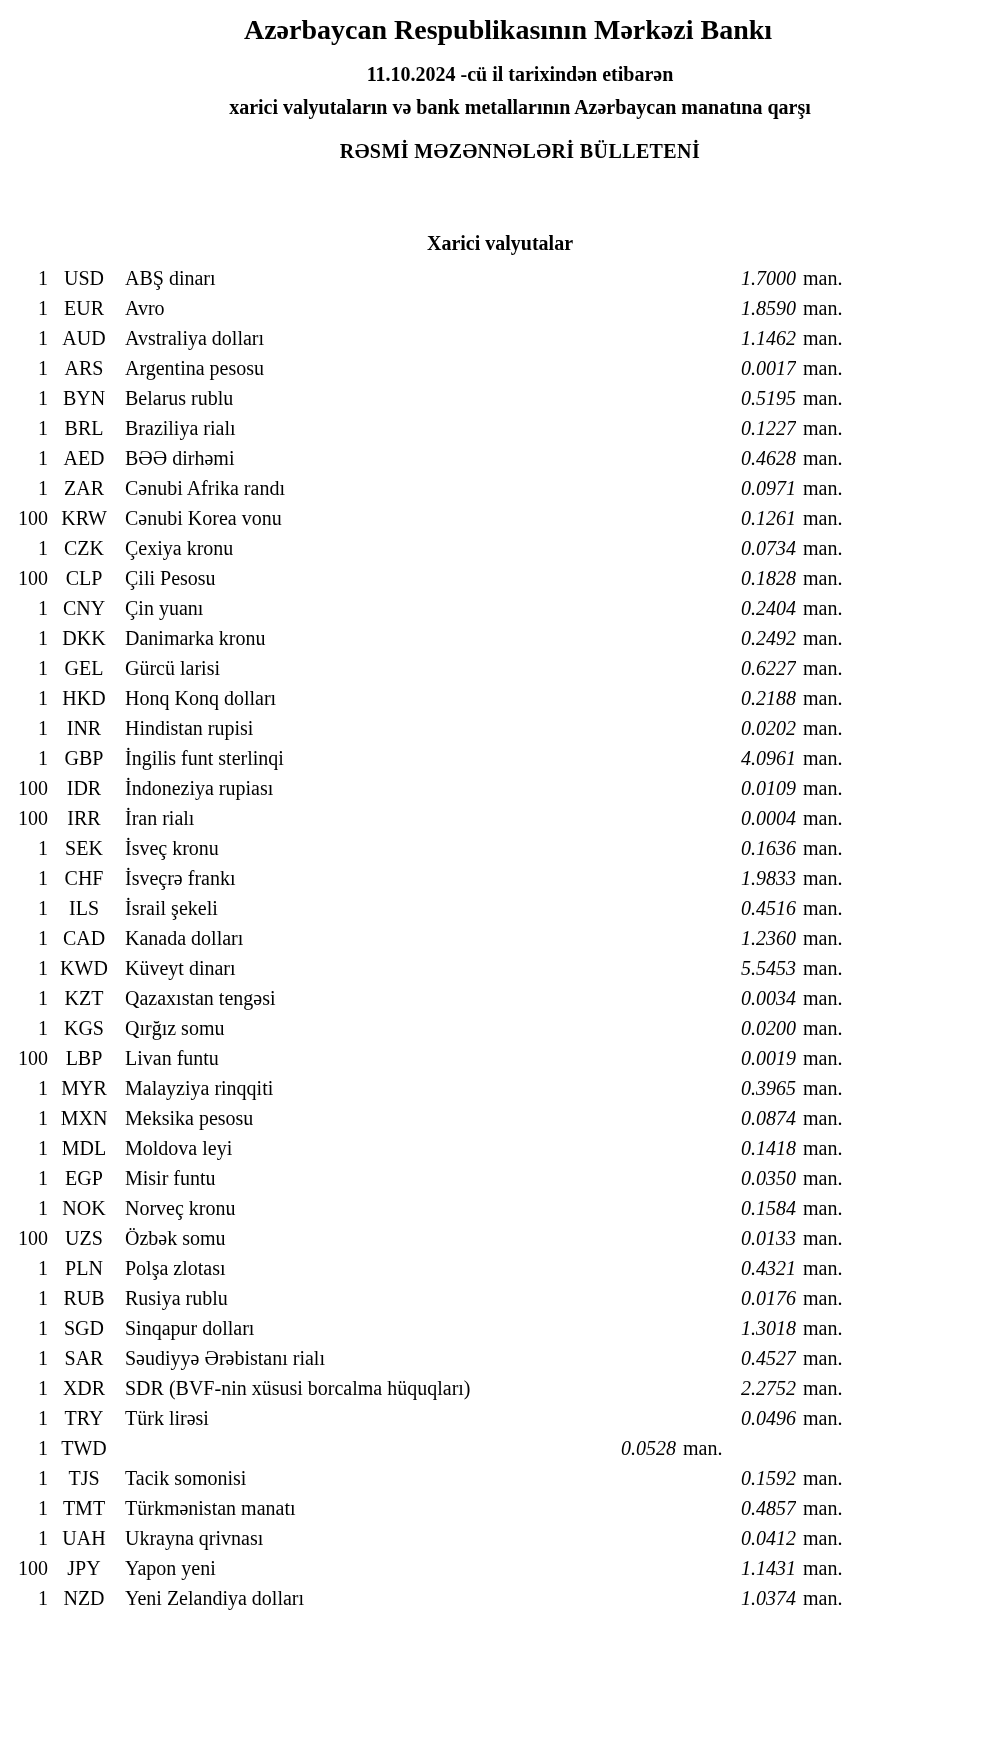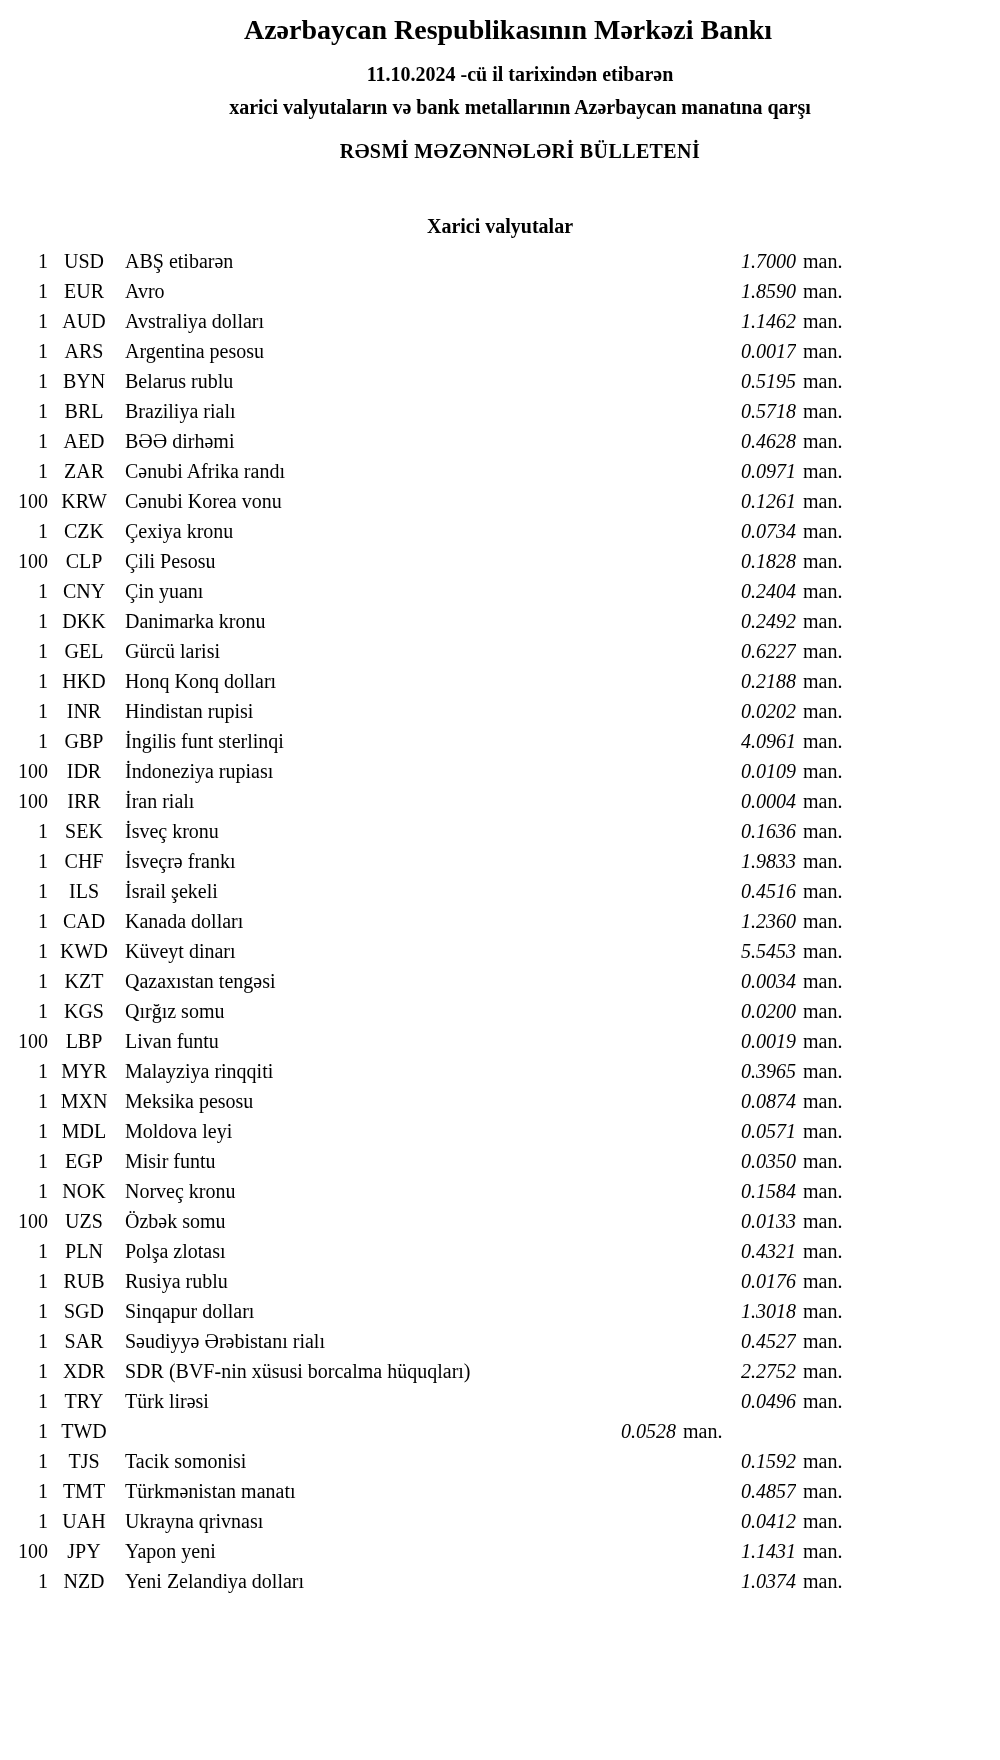--- a/index.html
+++ b/index.html
@@ -27,21 +27,21 @@
     text-align: center;
     font-size: 20px;
     font-weight: bold;
     line-height: 24px;
     padding-left: 40px;
   }
   .date-line    { margin-top: 16px; }
   .subject-line { margin-top: 9px; }
   .bulletin-line{ margin-top: 20px; letter-spacing: 0.4px; }
   .section-title {
-    margin-top: 51px;
+    margin-top: 68px;
     text-align: center;
     font-size: 20px;
     font-weight: bold;
     line-height: 24px;
   }
   .table {
     margin: 8px 0 0 18px;
     width: 843px;
   }
   .row {
@@ -66,21 +66,21 @@
   <div class="subline date-line">11.10.2024 -cü il tarixindən etibarən</div>
   <div class="subline subject-line">xarici valyutaların və bank metallarının Azərbaycan manatına qarşı</div>
   <div class="subline bulletin-line">RƏSMİ MƏZƏNNƏLƏRİ BÜLLETENİ</div>
 
   <div class="section-title">Xarici valyutalar</div>
 
   <div class="table" id="rates-table">
       <div class="row">
         <span class="cell qty">1</span>
         <span class="cell code">USD</span>
-        <span class="cell name">ABŞ etibarən</span>
+        <span class="cell name">ABŞ dinarı</span>
         <span class="cell rate">1.7000</span>
         <span class="cell unit">man.</span>
       </div>
       <div class="row">
         <span class="cell qty">1</span>
         <span class="cell code">EUR</span>
         <span class="cell name">Avro</span>
         <span class="cell rate">1.8590</span>
         <span class="cell unit">man.</span>
       </div>
@@ -102,21 +102,21 @@
         <span class="cell qty">1</span>
         <span class="cell code">BYN</span>
         <span class="cell name">Belarus rublu</span>
         <span class="cell rate">0.5195</span>
         <span class="cell unit">man.</span>
       </div>
       <div class="row">
         <span class="cell qty">1</span>
         <span class="cell code">BRL</span>
         <span class="cell name">Braziliya rialı</span>
-        <span class="cell rate">0.5718</span>
+        <span class="cell rate">0.1227</span>
         <span class="cell unit">man.</span>
       </div>
       <div class="row">
         <span class="cell qty">1</span>
         <span class="cell code">AED</span>
         <span class="cell name">BƏƏ dirhəmi</span>
         <span class="cell rate">0.4628</span>
         <span class="cell unit">man.</span>
       </div>
       <div class="row">
@@ -270,21 +270,21 @@
         <span class="cell qty">1</span>
         <span class="cell code">MXN</span>
         <span class="cell name">Meksika pesosu</span>
         <span class="cell rate">0.0874</span>
         <span class="cell unit">man.</span>
       </div>
       <div class="row">
         <span class="cell qty">1</span>
         <span class="cell code">MDL</span>
         <span class="cell name">Moldova leyi</span>
-        <span class="cell rate">0.0571</span>
+        <span class="cell rate">0.1418</span>
         <span class="cell unit">man.</span>
       </div>
       <div class="row">
         <span class="cell qty">1</span>
         <span class="cell code">EGP</span>
         <span class="cell name">Misir funtu</span>
         <span class="cell rate">0.0350</span>
         <span class="cell unit">man.</span>
       </div>
       <div class="row">

